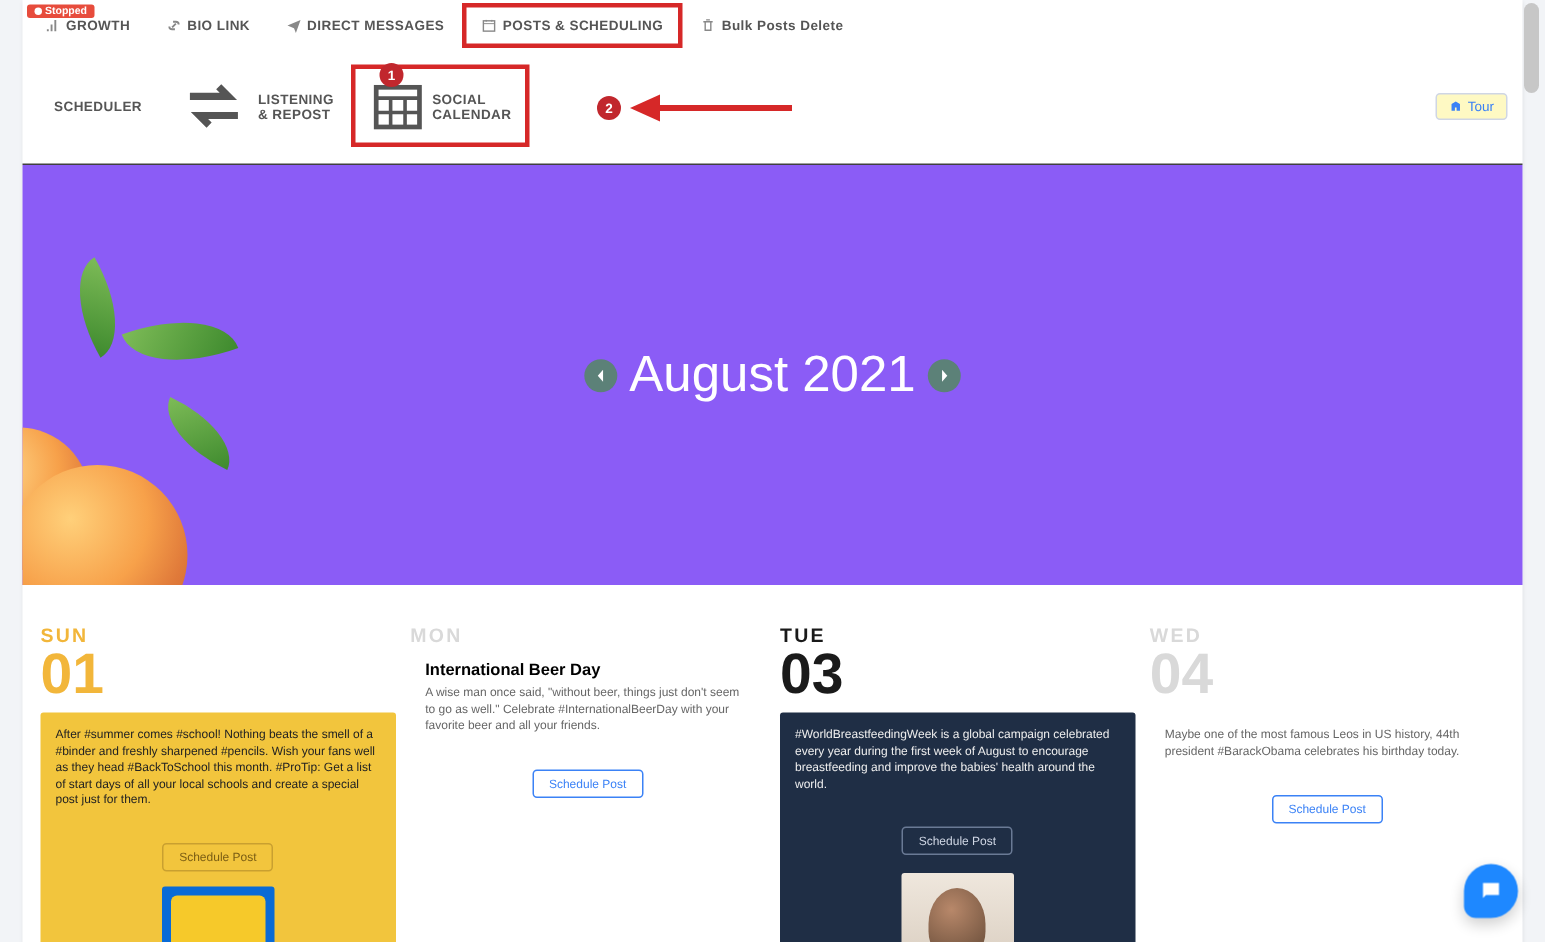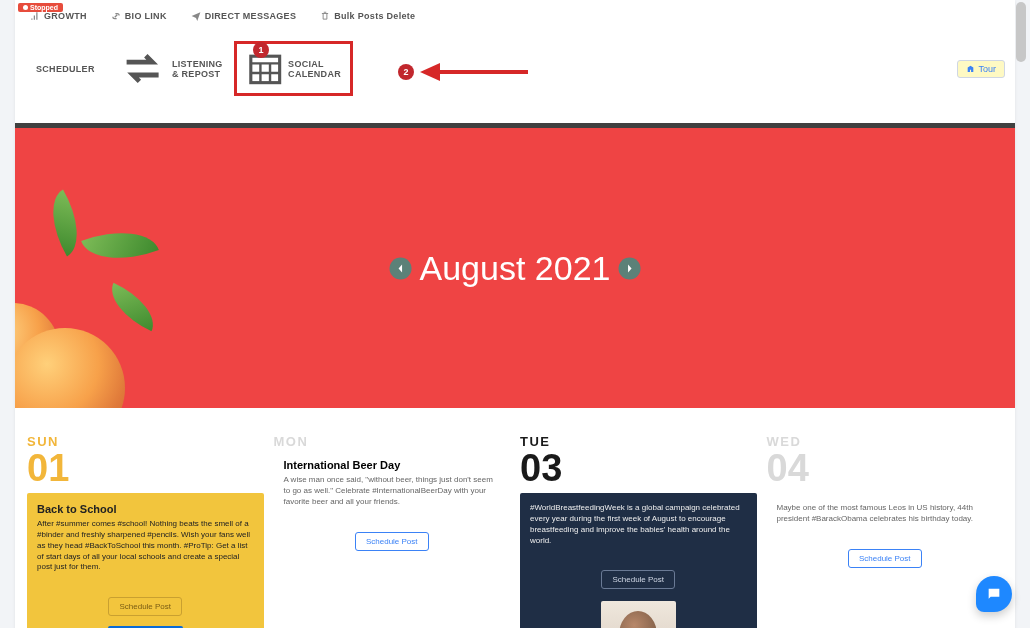--- a/index.html
+++ b/index.html
@@ -6,28 +6,28 @@
     body { background:#f2f4f7; width:1030px; position:relative; }
     .main-container { background:#fff; margin:0 15px 20px 15px; box-shadow:0 1px 3px rgba(0,0,0,0.08); }
     
     .topnav { display:flex; align-items:center; padding:2px 3px 0 3px; }
     .stopped-badge { position:absolute; top:3px; left:18px; background:#e74c3c; color:#fff; font-size:7px; font-weight:bold; padding:1px 5px; border-radius:2px; display:flex; align-items:center; gap:2px; z-index:10;}
     .stopped-badge .dot { width:5px; height:5px; background:#fff; border-radius:50%;}
     .nav-item { display:flex; align-items:center; gap:4px; font-size:9px; font-weight:bold; color:#555; padding:7px 10px; cursor:pointer; border:2px solid transparent; letter-spacing:0.3px;}
     .nav-item.active-high { border:3px solid #d62828; }
     .nav-item .ico { width:10px; height:10px; color:#888; }
     
-    .subnav-wrap { display:flex; align-items:center; justify-content:space-between; padding:6px 10px 22px 6px; border-bottom:5px solid #404040;}
+    .subnav-wrap { display:flex; align-items:center; justify-content:space-between; padding:6px 10px 6px 6px; border-bottom:1px solid #404040;}
     .subnav { display:flex; align-items:center; gap:0; }
     .sub-item { display:flex; align-items:center; gap:4px; font-size:9px; font-weight:bold; color:#555; padding:5px 9px; cursor:pointer; border:2px solid transparent; letter-spacing:0.3px;}
     .sub-item.active-high { border:3px solid #d62828; }
     .tour-btn { border:1px solid #cfd6e4; border-radius:3px; padding:3px 8px; font-size:9px; color:#3b82f6; display:flex; align-items:center; gap:3px; cursor:pointer; background:#fef9c3;}
     .tour-btn .ico{width:9px;height:9px;}
     
-    .hero { background:#ef4444; height:280px; position:relative; overflow:hidden; margin:0; }
+    .hero { background:#8b5cf6; height:280px; position:relative; overflow:hidden; margin:0; }
     .hero-title { position:absolute; left:50%; top:50%; transform:translate(-50%,-50%); display:flex; align-items:center; gap:8px; }
     .hero-title h1 { color:#fff; font-size:34px; font-weight:400; }
     .hero-arrow { width:22px; height:22px; border-radius:50%; background:#5c8178; color:#fff; display:flex; align-items:center; justify-content:center; font-size:12px; cursor:pointer;}
     .peach { position:absolute; left:-40px; bottom:-50px; width:220px; height:260px; }
     .peach .fruit1{position:absolute;width:120px;height:120px;border-radius:50%;background:radial-gradient(circle at 35% 30%,#ffd07a,#f7a14a 45%,#e07a3a 70%,#c85a2a);bottom:10px;left:30px;}
     .peach .fruit2{position:absolute;width:95px;height:95px;border-radius:50%;background:radial-gradient(circle at 35% 30%,#ffd889,#f7a14a 45%,#e07a3a 70%,#c85a2a);bottom:60px;left:-10px;}
     .leaf{position:absolute;background:linear-gradient(135deg,#7dbb57,#3e8a2e);border-radius:0 100% 0 100%;}
     .leaf.l1{width:70px;height:35px;top:30px;left:110px;transform:rotate(-20deg);}
     .leaf.l2{width:55px;height:28px;top:95px;left:130px;transform:rotate(25deg);}
     .leaf.l3{width:60px;height:30px;top:10px;left:60px;transform:rotate(60deg);}
@@ -88,20 +88,27 @@
           <path fill="none" stroke="currentColor" stroke-width="2" d="M6 10l4-4M7 4h3a3 3 0 013 3v0M9 12H6a3 3 0 01-3-3v0"></path>
         </svg>
       <span>BIO LINK</span>
     </div>
     <div class="nav-item">
       <svg class="ico" viewBox="0 0 16 16">
           <path fill="currentColor" d="M1 8l14-6-5 14-2-5z"></path>
         </svg>
       <span>DIRECT MESSAGES</span>
     </div>
+    <div class="nav-item active-high">
+      <svg class="ico" viewBox="0 0 16 16">
+          <rect x="2" y="3" width="12" height="11" fill="none" stroke="currentColor" stroke-width="1.5"></rect>
+          <path stroke="currentColor" d="M2 6h12M5 2v2m6-2v2"></path>
+        </svg>
+      <span>POSTS &amp; SCHEDULING</span>
+    </div>
     <div class="nav-item">
       <svg class="ico" viewBox="0 0 16 16">
           <path fill="none" stroke="currentColor" stroke-width="1.5" d="M3 4h10M5 4v9h6V4M6 2h4"></path>
         </svg>
       <span>Bulk Posts Delete</span>
     </div>
   </div>
 
   <div class="subnav-wrap">
     <div class="subnav">
@@ -156,21 +163,20 @@
       </div>
     </div>
   </div>
 
   <div class="cal-grid">
 
     <div class="day-card sun">
       <div class="dow">SUN</div>
       <div class="dnum">01</div>
       <div class="event-tile">
-        <div class="ev-title">Back to School</div>
         <div class="ev-desc">After #summer comes #school! Nothing beats the smell of a #binder and freshly sharpened #pencils. Wish your fans well as they head #BackToSchool this month. #ProTip: Get a list of start days of all your local schools and create a special post just for them.</div>
         <div class="sched-wrap"><span class="sched-btn">Schedule Post</span></div>
         <span class="bus-img"></span>
       </div>
     </div>
 
     <div class="day-card mon">
       <div class="dow">MON</div>
       <div class="event-tile">
         <div class="ev-title">International Beer Day</div>

